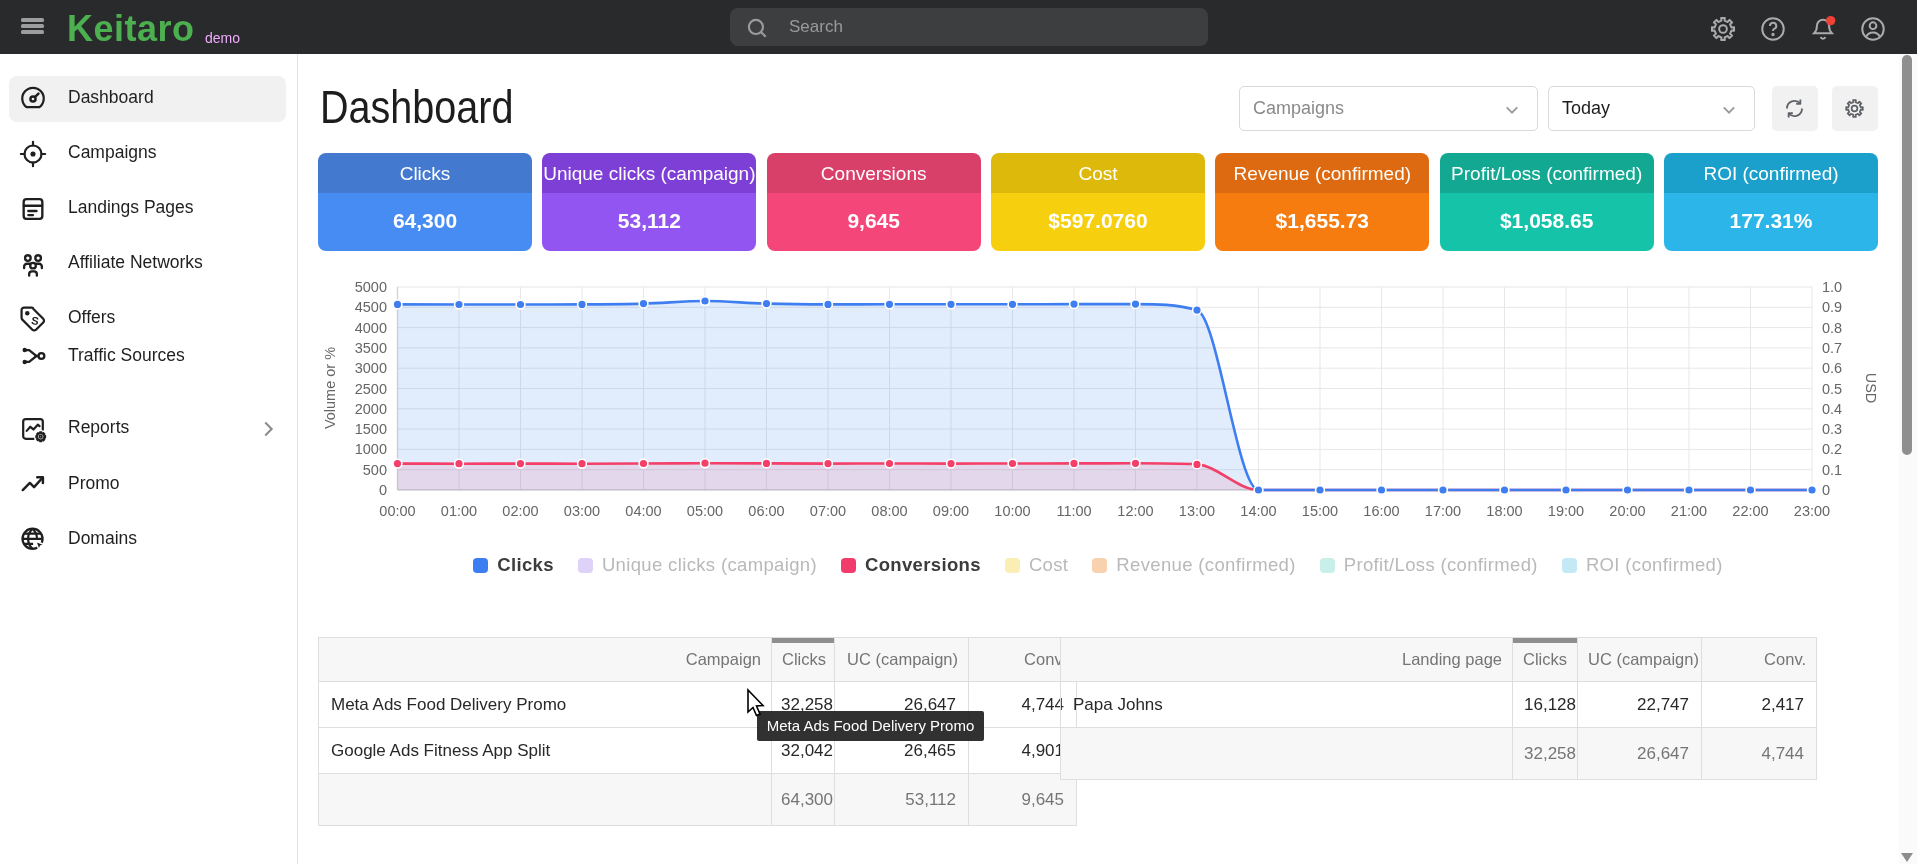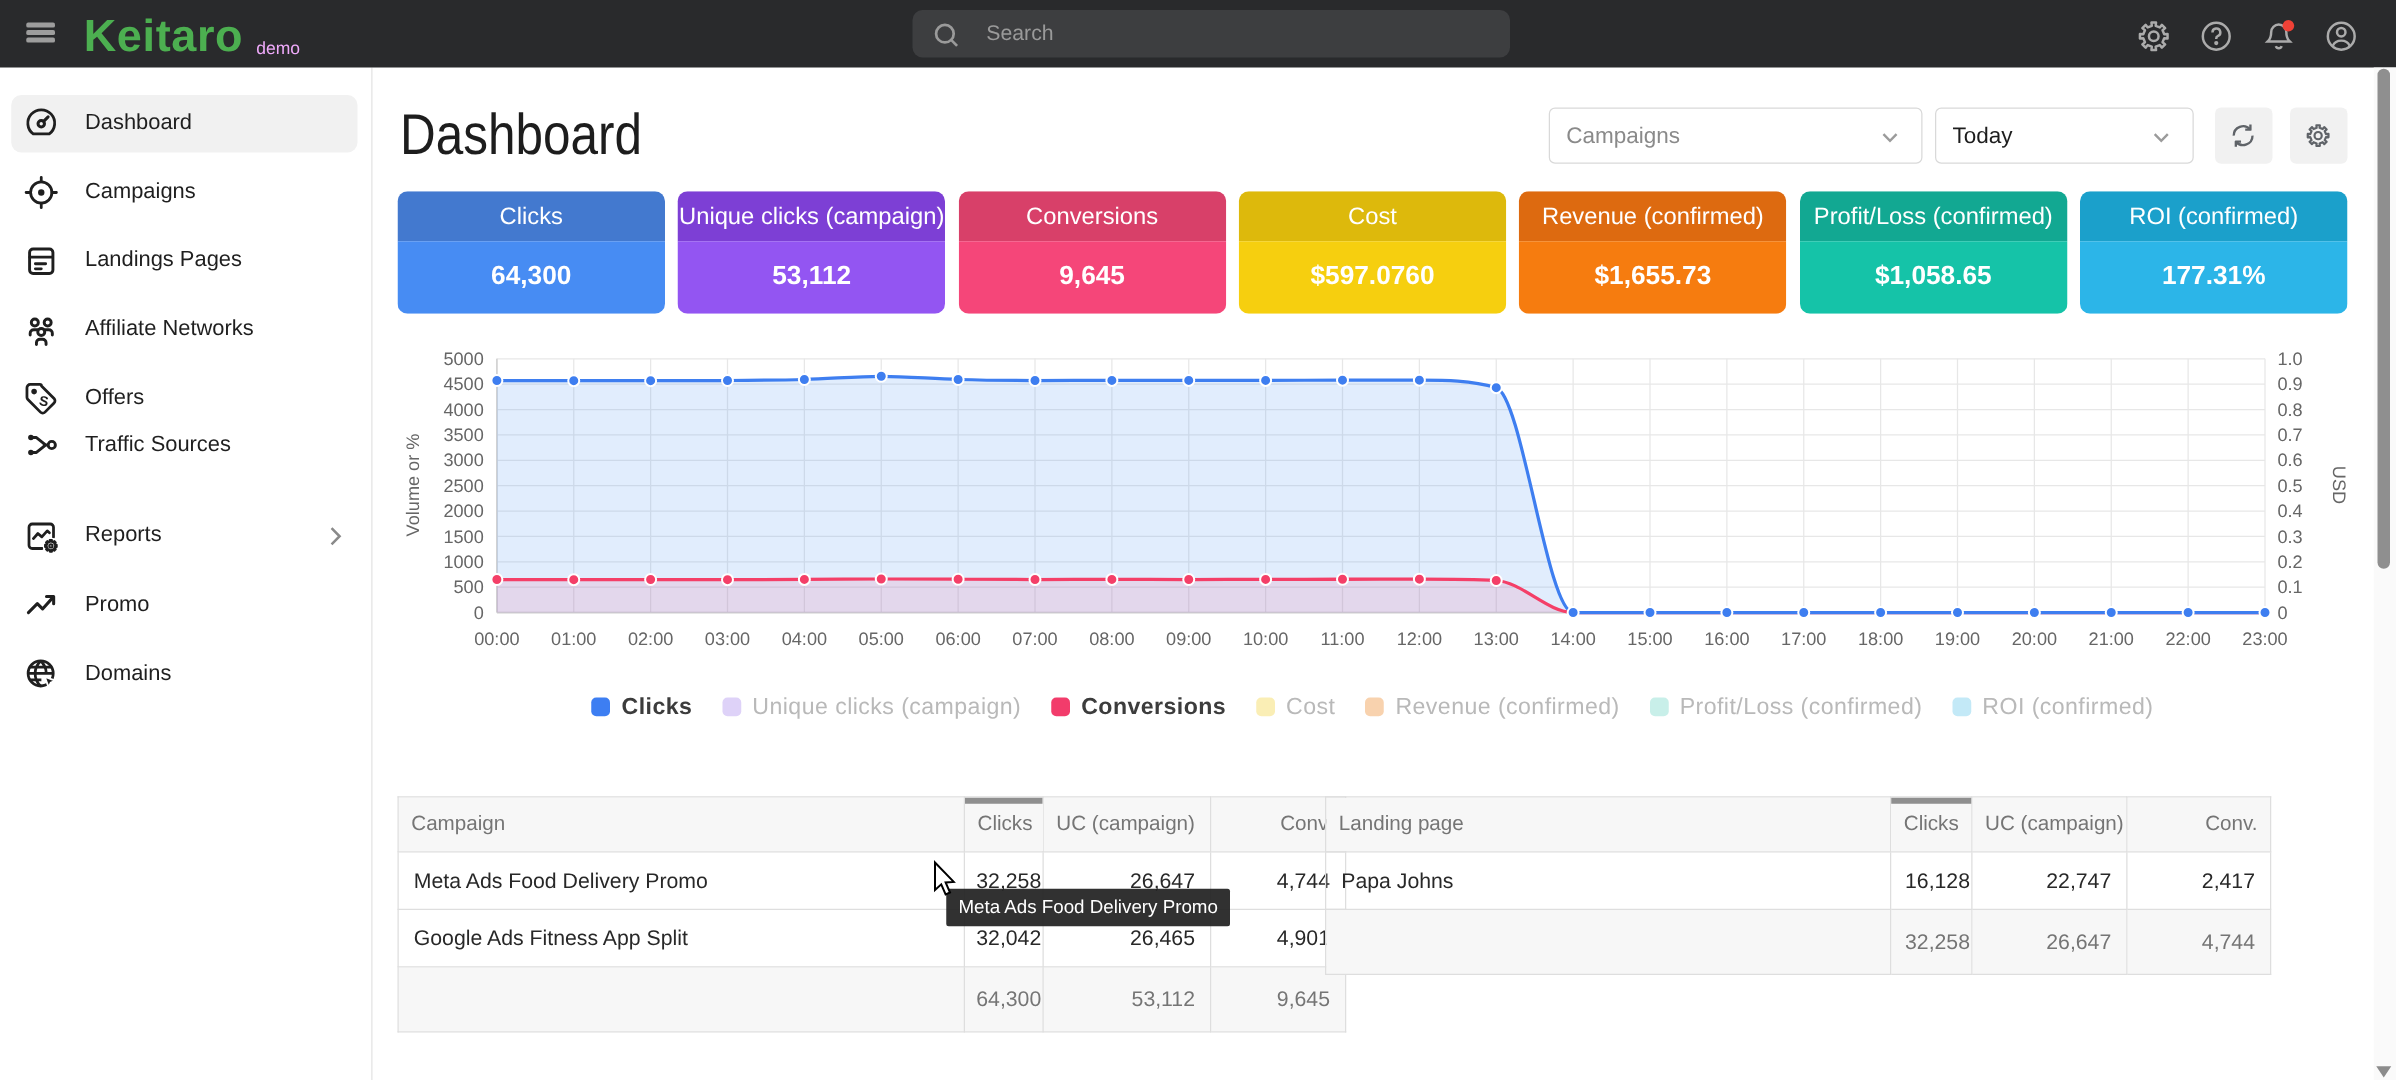--- a/index.html
+++ b/index.html
@@ -33,21 +33,21 @@
 .card .cv { height:58px; text-align:center; font-size:21px; font-weight:bold; line-height:56px; }
 
 #legend { position:absolute; left:318px; top:554px; width:1560px; display:flex; justify-content:center; }
 .litem { display:flex; align-items:center; margin:0 12px; }
 .lsw { width:15px; height:15px; border-radius:4px; margin-right:9px; }
 .ltxt { font-size:18.5px; color:#3c3c3c; font-weight:bold; letter-spacing:0.35px; }
 .off .ltxt { color:#b9b9b9; font-weight:normal; }
 
 table.tb { position:absolute; border-collapse:collapse; table-layout:fixed; font-size:17px; }
 table.tb th, table.tb td { border:1px solid #dedede; overflow:hidden; white-space:nowrap; }
-table.tb th { height:44px; background:#f7f7f7; color:#757575; font-weight:normal; text-align:left; padding:0 10px; font-size:16.5px; }
+table.tb th { height:44px; background:#f7f7f7; color:#757575; font-weight:normal; text-align:right; padding:0 10px; font-size:16.5px; }
 table.tb td { height:46px; color:#282828; padding:0 12px; }
 table.tb .num { text-align:right; }
 table.tb tr.foot td { height:52px; background:#f7f7f7; color:#757575; }
 th.sorted { position:relative; }
 th.sorted:after { content:""; position:absolute; left:-1px; top:0; right:-1px; height:5px; background:#8f8f8f; }
 
 #sbtrack { position:absolute; right:0; top:54px; width:18px; height:810px; background:#fafafa; z-index:60; }
 #sbthumb { position:absolute; left:3px; top:1px; width:10px; height:400px; background:#8f8f8f; border-radius:5px; }
 #sbarrow { position:absolute; left:2px; top:799px; width:0; height:0; border-left:6.5px solid transparent; border-right:6.5px solid transparent; border-top:9px solid #8c8c8c; }
 

